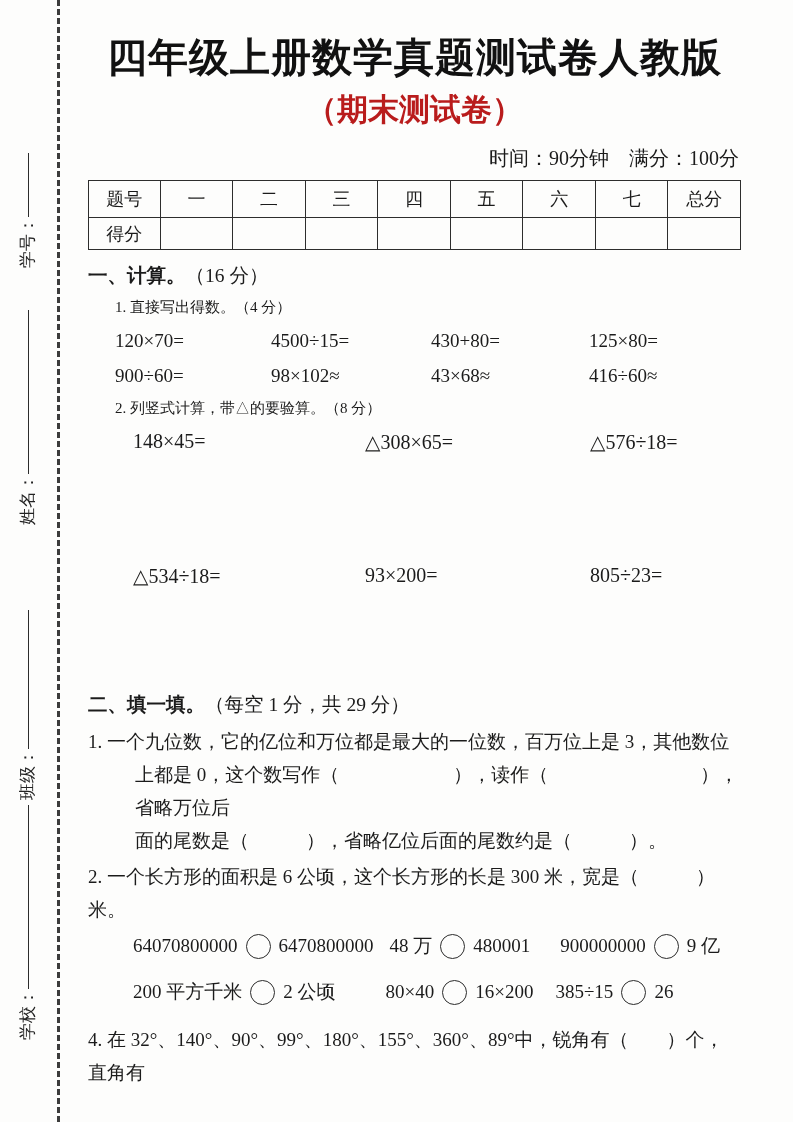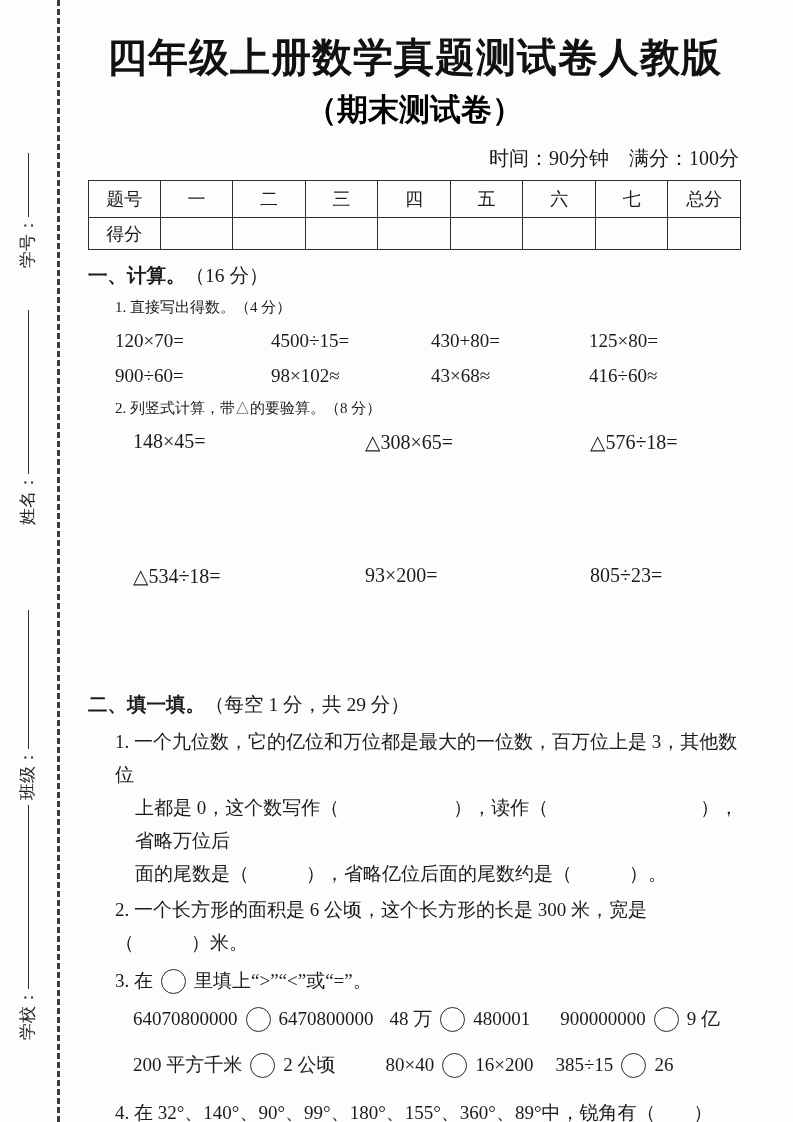--- a/index.html
+++ b/index.html
@@ -47,21 +47,21 @@
     font-size:40px; line-height:1.3;
     letter-spacing:1px;
     color:#111;
   }
   .subtitle {
     margin-top:6px;
     text-align:center;
     font-family:"Liberation Sans", sans-serif;
     font-weight:bold;
     font-size:31px;
-    color:#000000;
+    color:#b91c1c;
   }
   .meta {
     margin-top:14px;
     text-align:right;
     font-size:20px;
     padding-right:2px;
   }
 
   table.score {
     margin-top:8px;
@@ -89,21 +89,21 @@
   }
   .eq-grid3 {
     display:grid; grid-template-columns:232px 225px 1fr;
     margin-left:45px; font-size:20px;
   }
   .vc1 { margin-top:12px; }
   .vc2 { margin-top:110px; }
 
   .sec2 { margin-top:103px; }
 
-  .q-line { margin-left:27px; font-size:19px; line-height:33px; }
+  .q-line { font-size:19px; line-height:33px; }
   .q-cont { margin-left:47px; }
   .q2-line { margin-top:3px; }
   .q3-head { margin-left:27px; margin-top:4px; font-size:19px;
              display:flex; align-items:center; height:36px; }
 
   .circle {
     display:inline-block; flex:0 0 auto;
     width:25px; height:25px;
     border:1.6px solid #2b2b2b; border-radius:50%;
     margin:0 8px; vertical-align:-7px;
@@ -211,25 +211,20 @@
     </div>
 
     <div class="s-title sec2"><b>二、填一填。</b><span>（每空 1 分，共 29 分）</span></div>
 
     <div class="q-line" style="margin-top:7px">1. 一个九位数，它的亿位和万位都是最大的一位数，百万位上是 3，其他数位</div>
     <div class="q-line q-cont">上都是 0，这个数写作（　　　　　　），读作（　　　　　　　　），省略万位后</div>
     <div class="q-line q-cont">面的尾数是（　　　），省略亿位后面的尾数约是（　　　）。</div>
 
     <div class="q-line q2-line">2. 一个长方形的面积是 6 公顷，这个长方形的长是 300 米，宽是（　　　）米。</div>
 
-    <div class="q3-head">
-      <span>3. 在</span>
-      <span class="circle"></span>
-      <span>里填上“&gt;”“&lt;”或“=”。</span>
-    </div>
 
     <div class="cmp-row r1">
       <span class="cmp-item">
         <span>64070800000</span>
         <span class="circle"></span>
         <span>6470800000</span>
       </span>
       <span class="cmp-item">
         <span>48 万</span>
         <span class="circle"></span>

